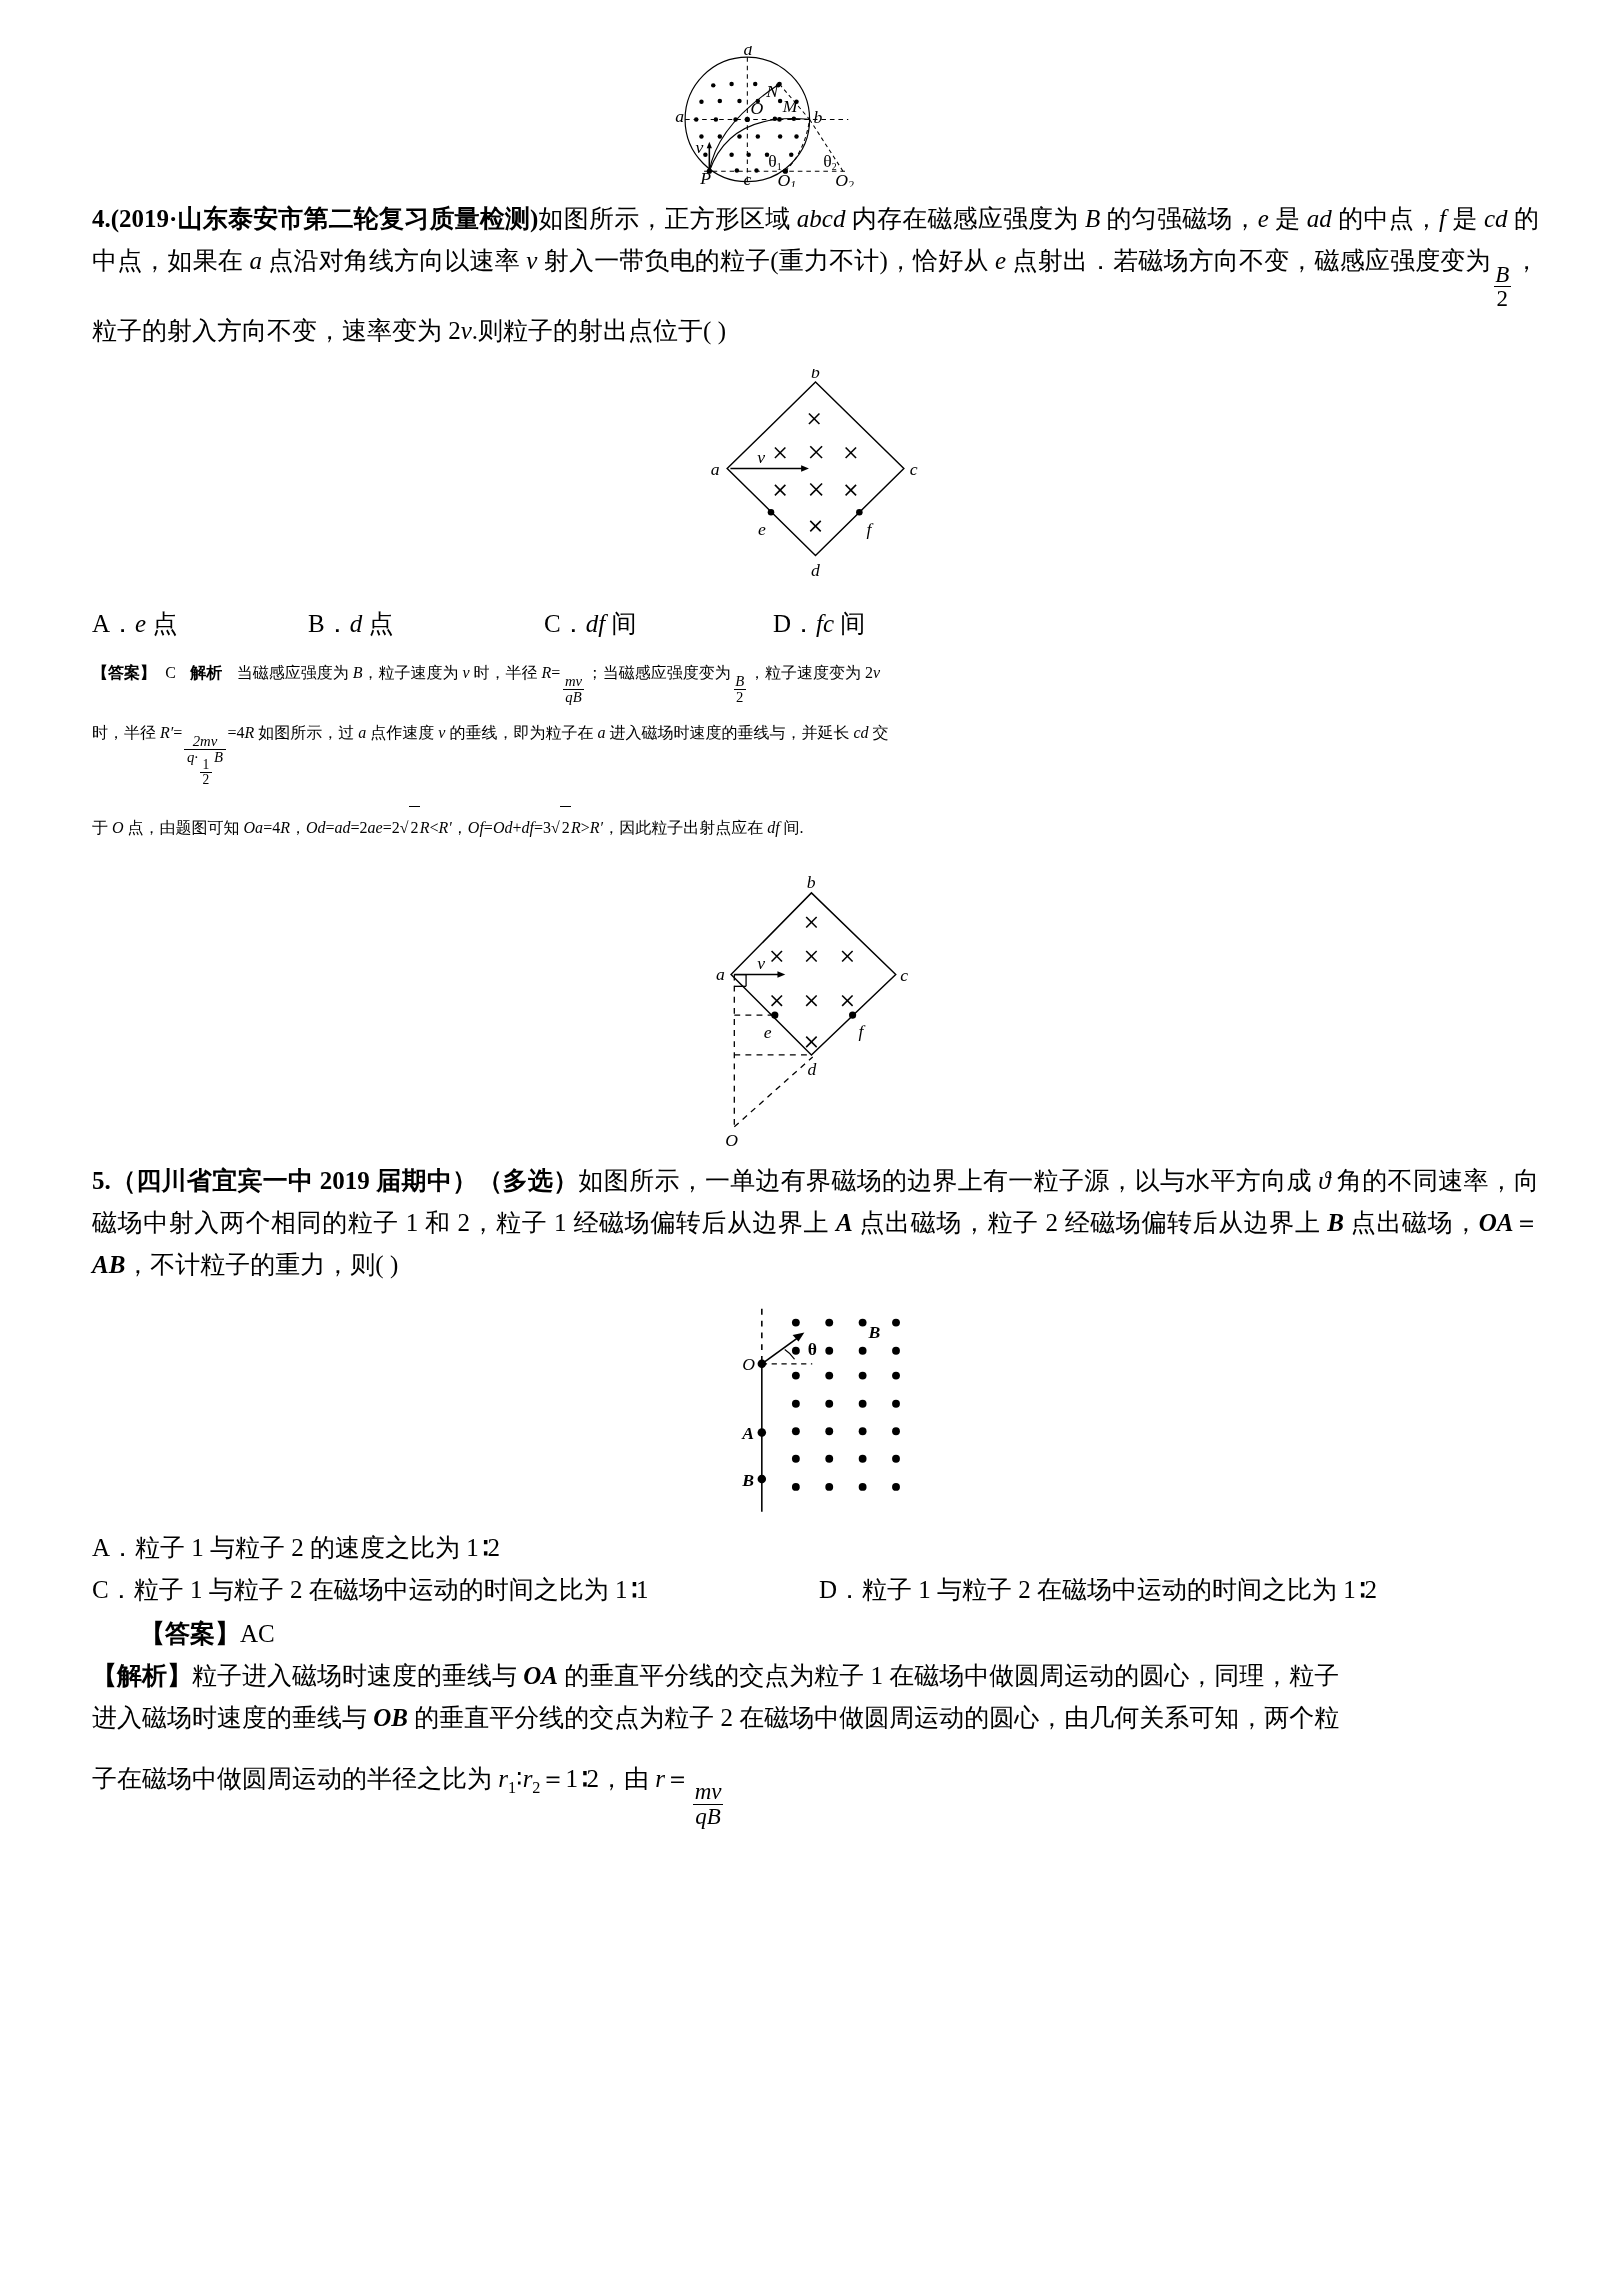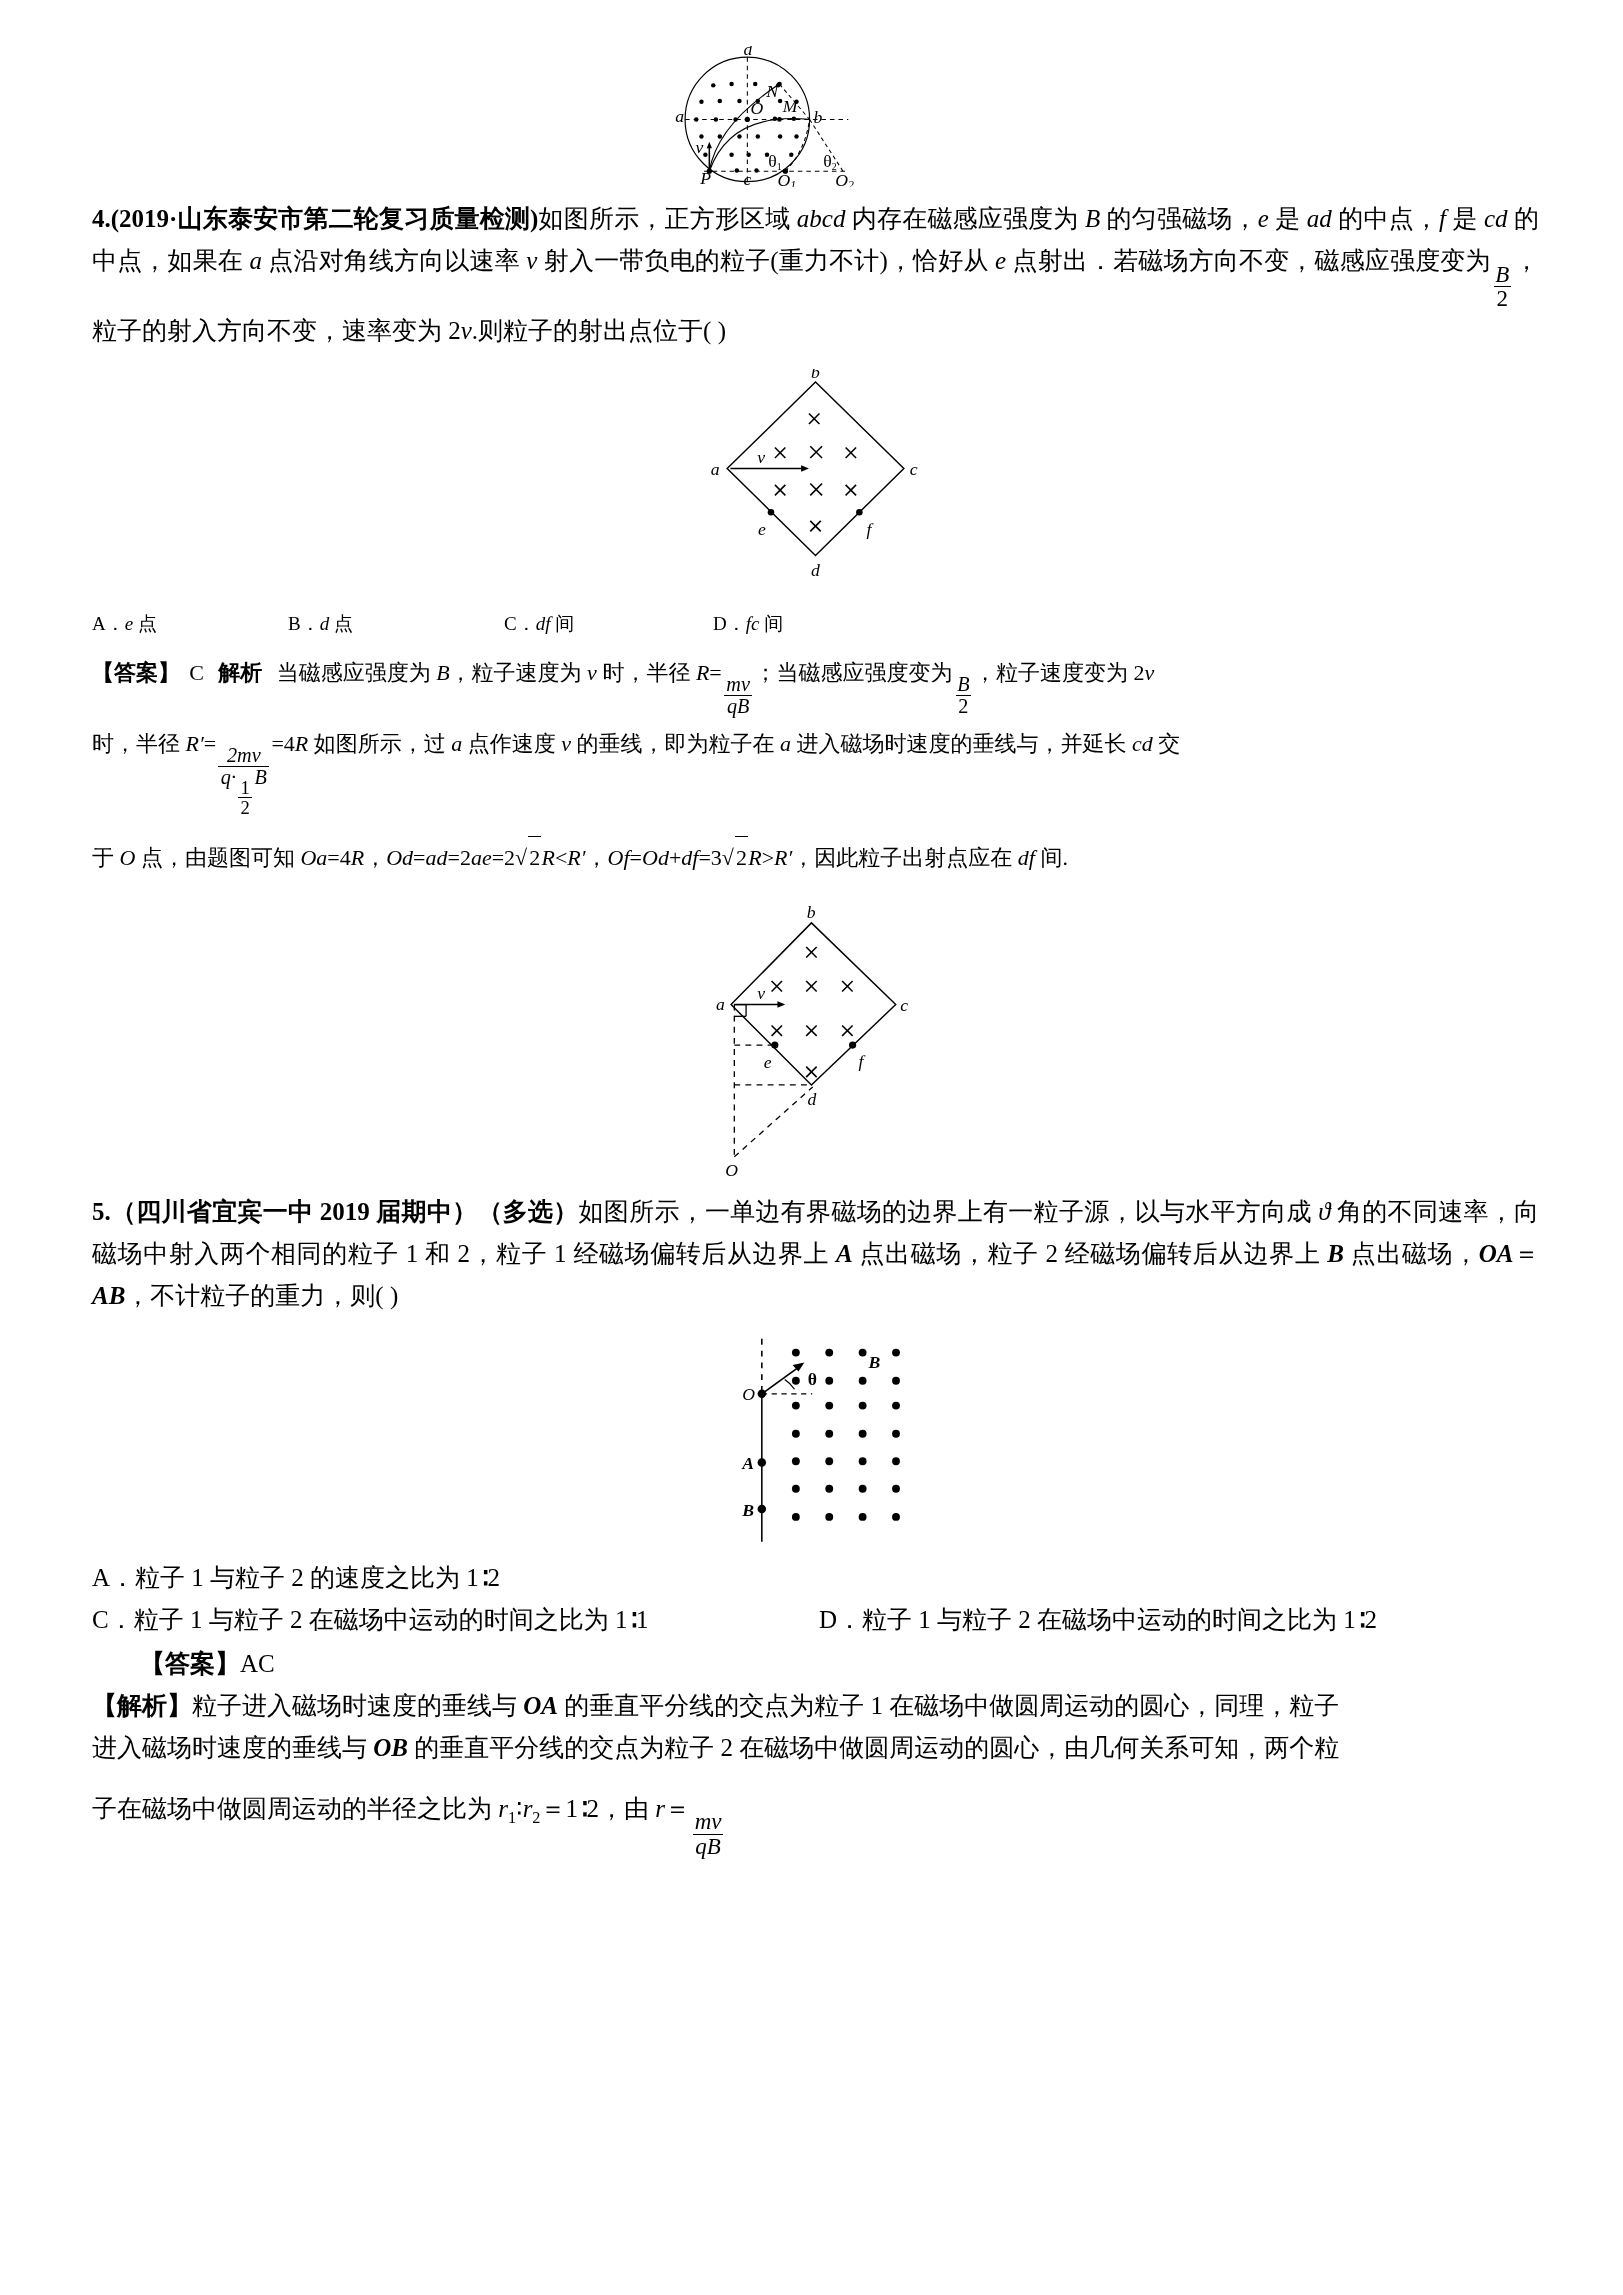--- a/index.html
+++ b/index.html
@@ -31,21 +31,21 @@
 
   
   .para {
     font-size: 25px;
     line-height: 42px;
     text-align: justify;
     text-justify: inter-ideograph;
     margin: 0;
   }
   .para.solution {
-    font-size: 22px;
+    font-size: 16px;
     line-height: 41px;
   }
   .bold { font-weight: bold; }
   .ital { font-style: italic; font-family: "Liberation Serif", serif; }
 
   
   .frac {
     display: inline-flex;
     flex-direction: column;
     align-items: center;
@@ -62,22 +62,23 @@
     border-top: 1.3px solid #000;
     padding: 0 1.3px 0 1.3px;
     margin-left: 0.7px;
   }
 
   sub { font-size: 0.65em; }
 
   
   .opts {
     display: flex;
-    font-size: 19px;
+    font-size: 25px;
     line-height: 39px;
+    gap: 20px;
   }
   .opts > span { display: inline-block; }
 
   .opt-row2 {
     display: flex;
     font-size: 25px;
     line-height: 42px;
   }
   .opt-row2 > span:first-child { width: 727px; }
 

